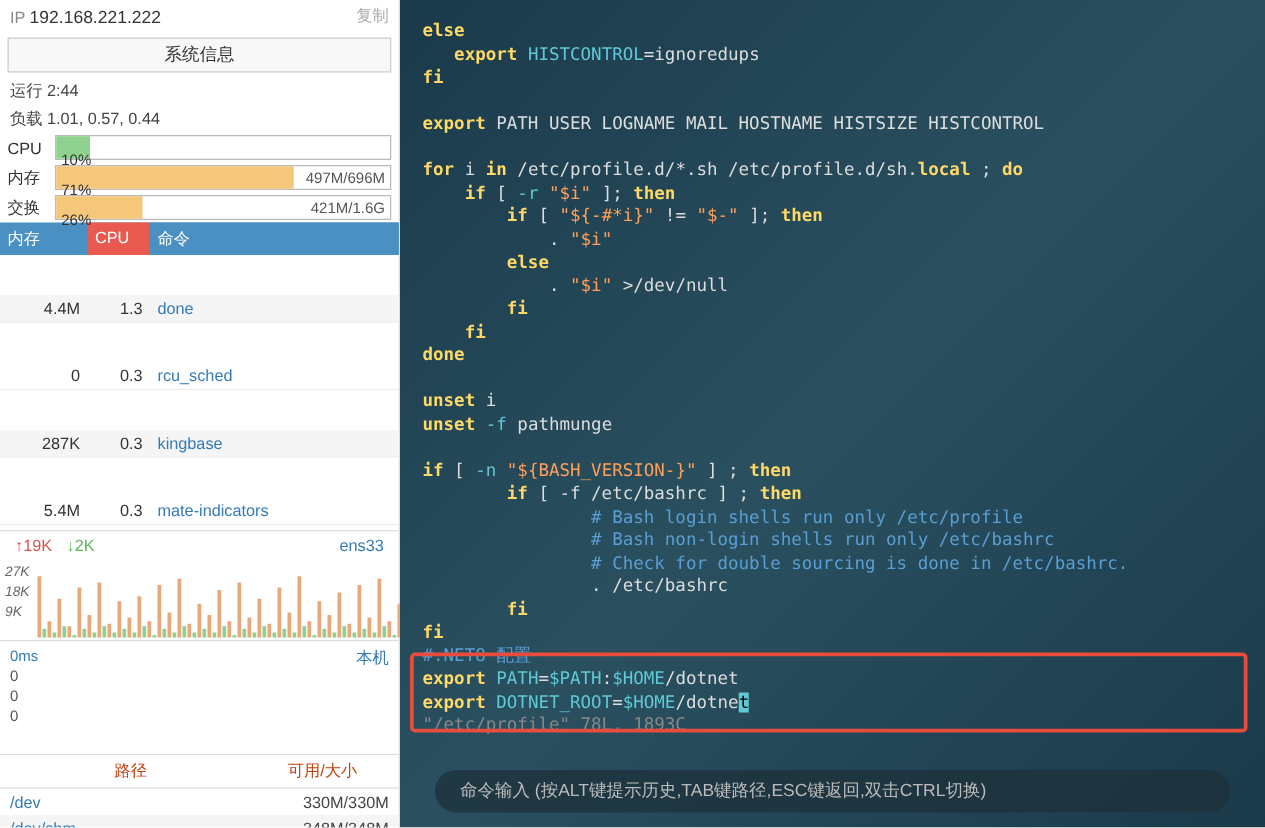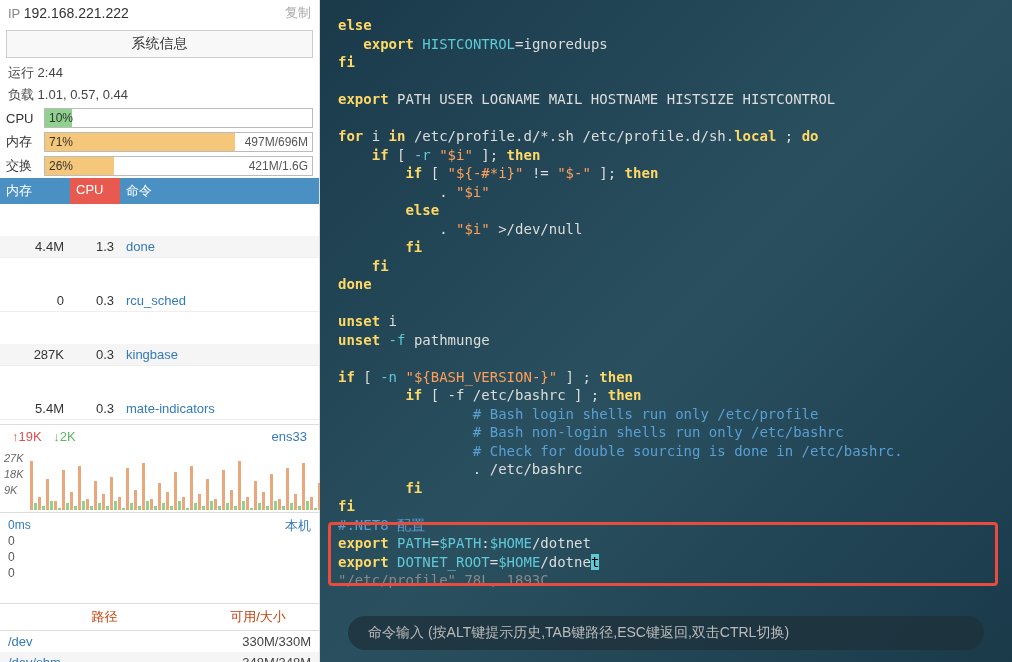--- a/index.html
+++ b/index.html
@@ -11,21 +11,21 @@
 .ip-value { color: #333; font-size: 14px; }
 .copy-btn { color: #aaa; font-size: 13px; cursor: pointer; }
 .sysinfo-btn { margin: 4px 6px; padding: 4px; border: 1px solid #ccc; background: #f8f8f8; text-align: center; cursor: pointer; font-size: 14px; }
 .stat-line { padding: 2px 8px; font-size: 13px; color: #444; }
 .resource-row { display: flex; align-items: center; padding: 2px 6px; gap: 6px; }
 .res-label { width: 32px; font-size: 13px; }
 .res-bar { flex: 1; height: 20px; background: #fff; border: 1px solid #bbb; position: relative; }
 .res-fill-cpu { height: 100%; background: #8fd18f; }
 .res-fill-mem { height: 100%; background: #f5c77a; }
 .res-fill-swap { height: 100%; background: #f5c77a; }
-.res-pct { position: absolute; left: 4px; top: 2px; font-size: 12px; color: #333; }
+.res-pct { position: absolute; left: 4px; top: 12px; font-size: 12px; color: #333; }
 .res-text { position: absolute; right: 4px; top: 2px; font-size: 12px; color: #555; }
 .proc-header { display: flex; background: #4a90c2; color: #fff; font-size: 13px; }
 .ph-mem { width: 70px; padding: 4px 6px; text-align: left; }
 .ph-cpu { width: 50px; padding: 4px 6px; background: #e85a4f; text-align: left; }
 .ph-cmd { flex: 1; padding: 4px 6px; background: #4a90c2; }
 .proc-row { display: flex; font-size: 13px; border-bottom: 1px solid #eee; margin-top: 32px; }
 .proc-row:nth-child(odd) { background: #f5f5f5; }
 .pr-mem { width: 70px; padding: 3px 6px; text-align: right; }
 .pr-cpu { width: 50px; padding: 3px 6px; text-align: right; }
 .pr-cmd { flex: 1; padding: 3px 6px; color: #337ab7; }

